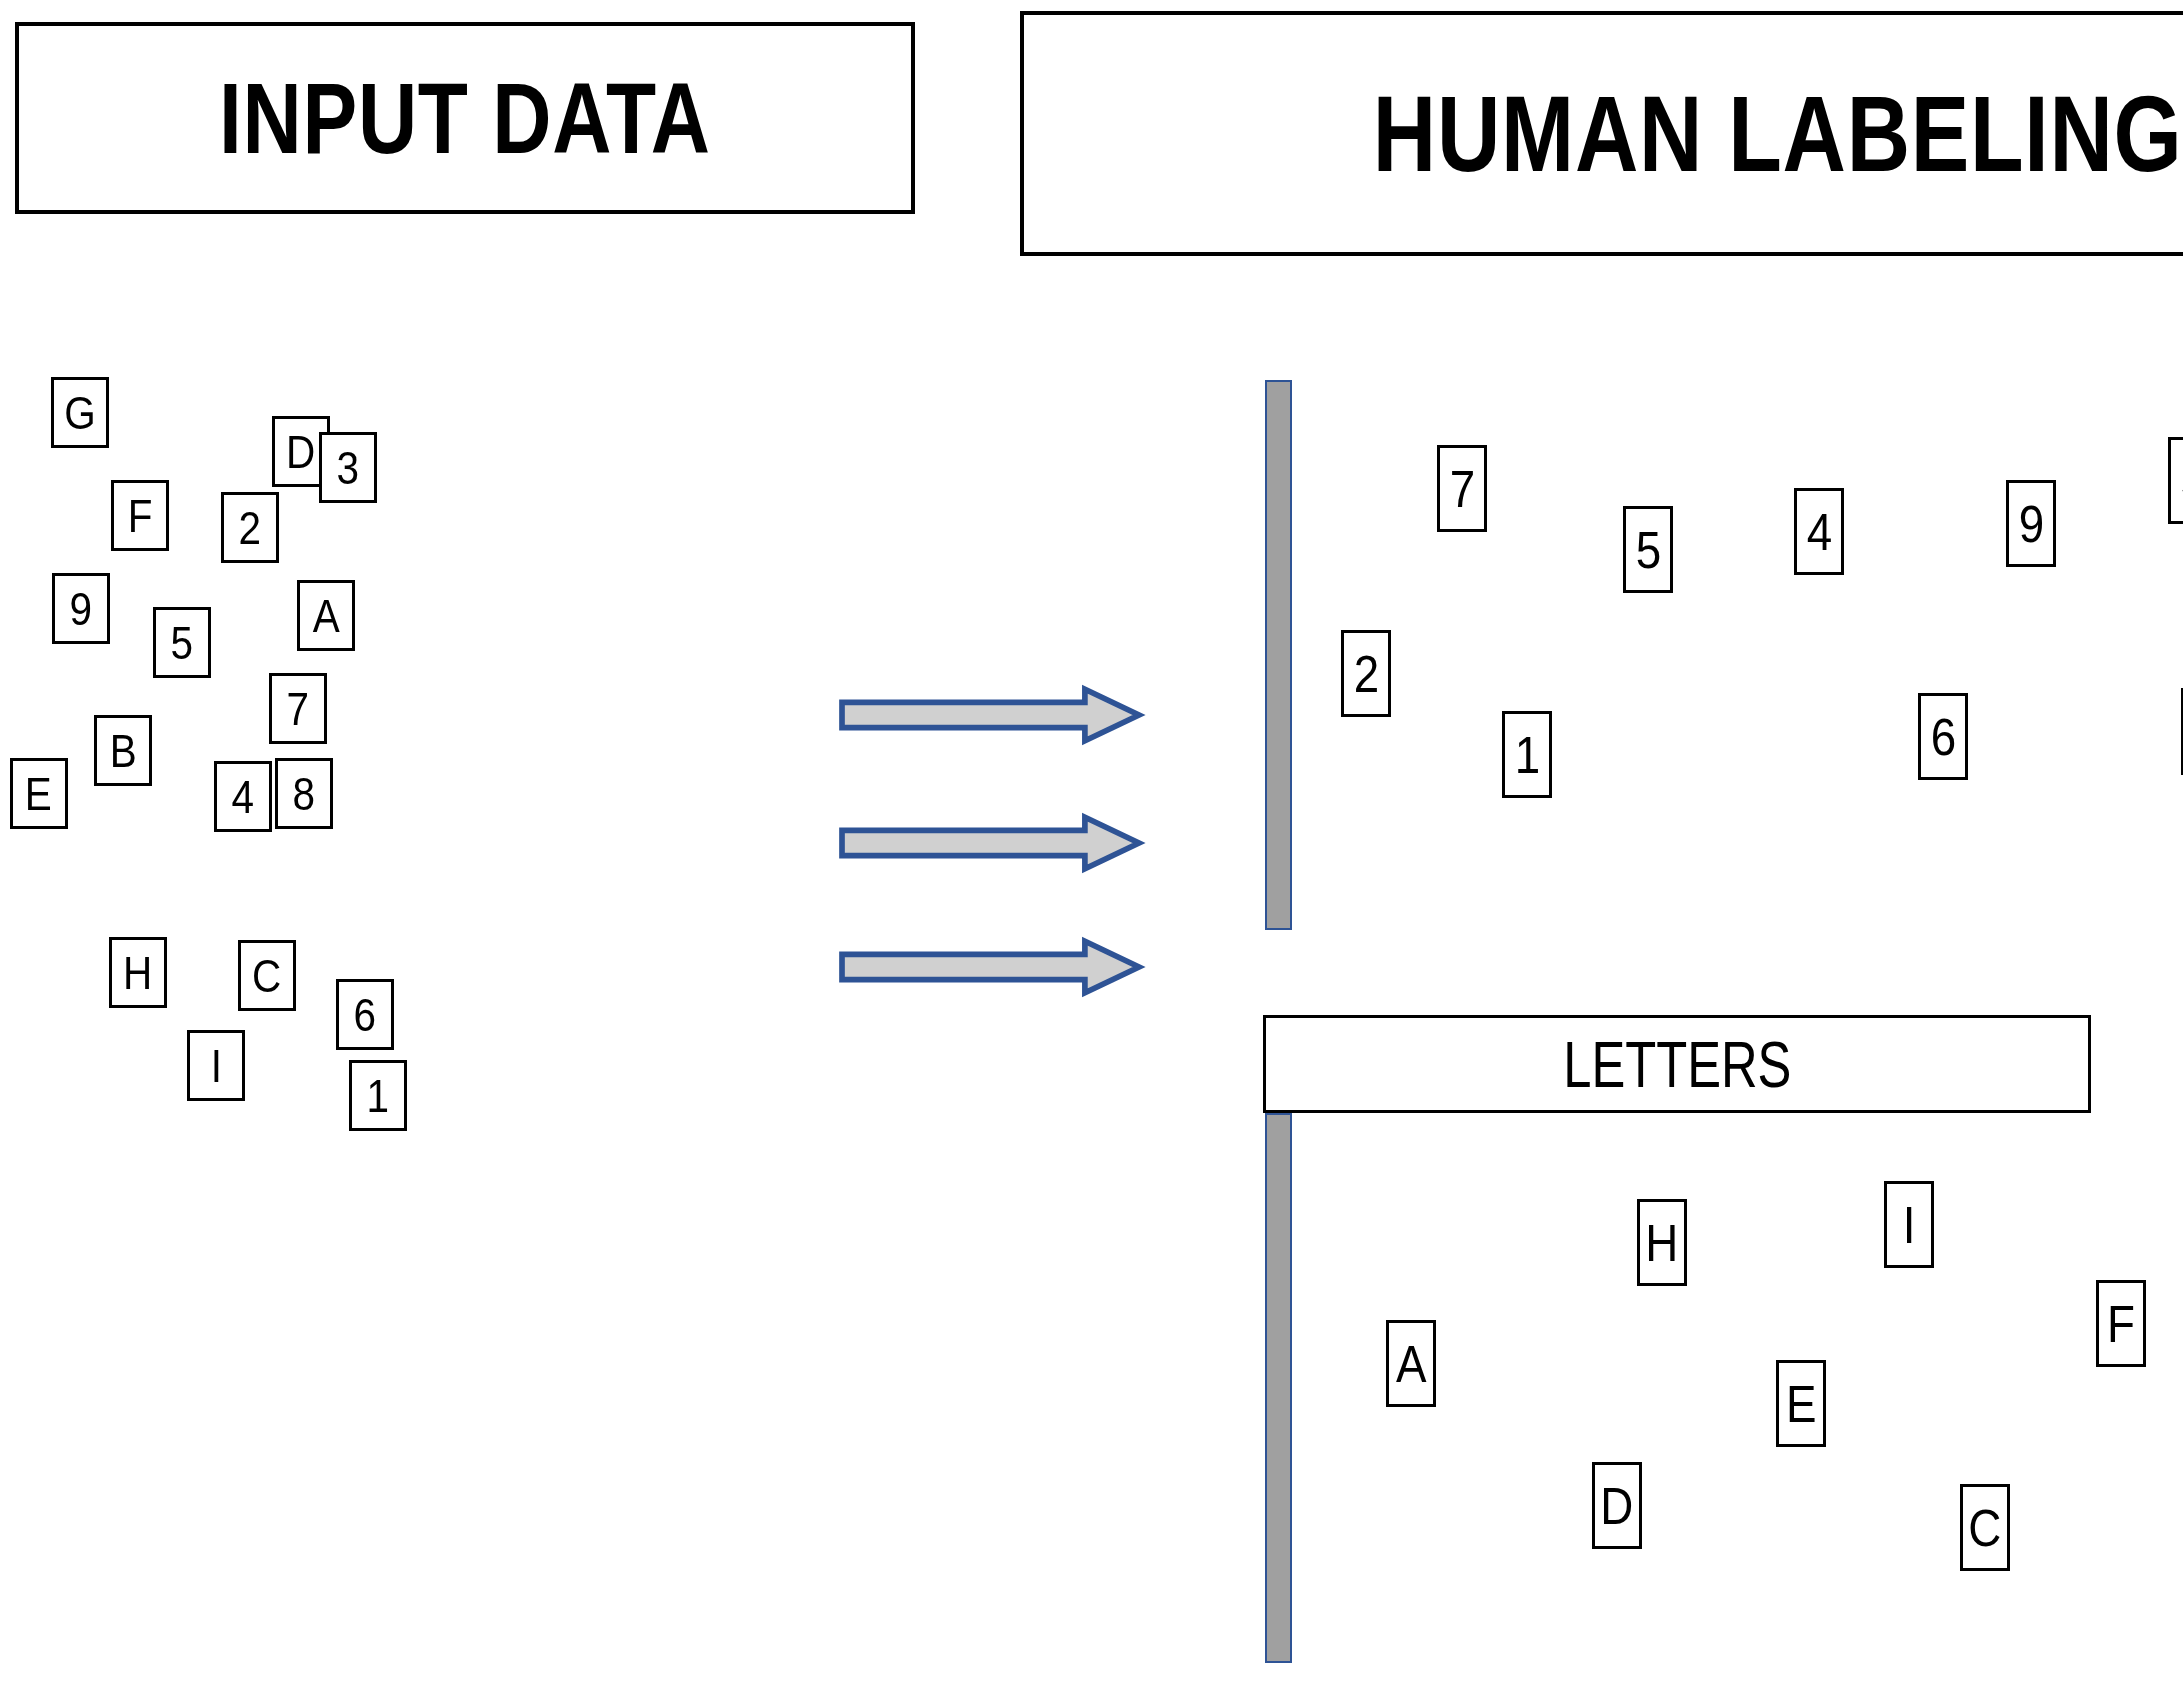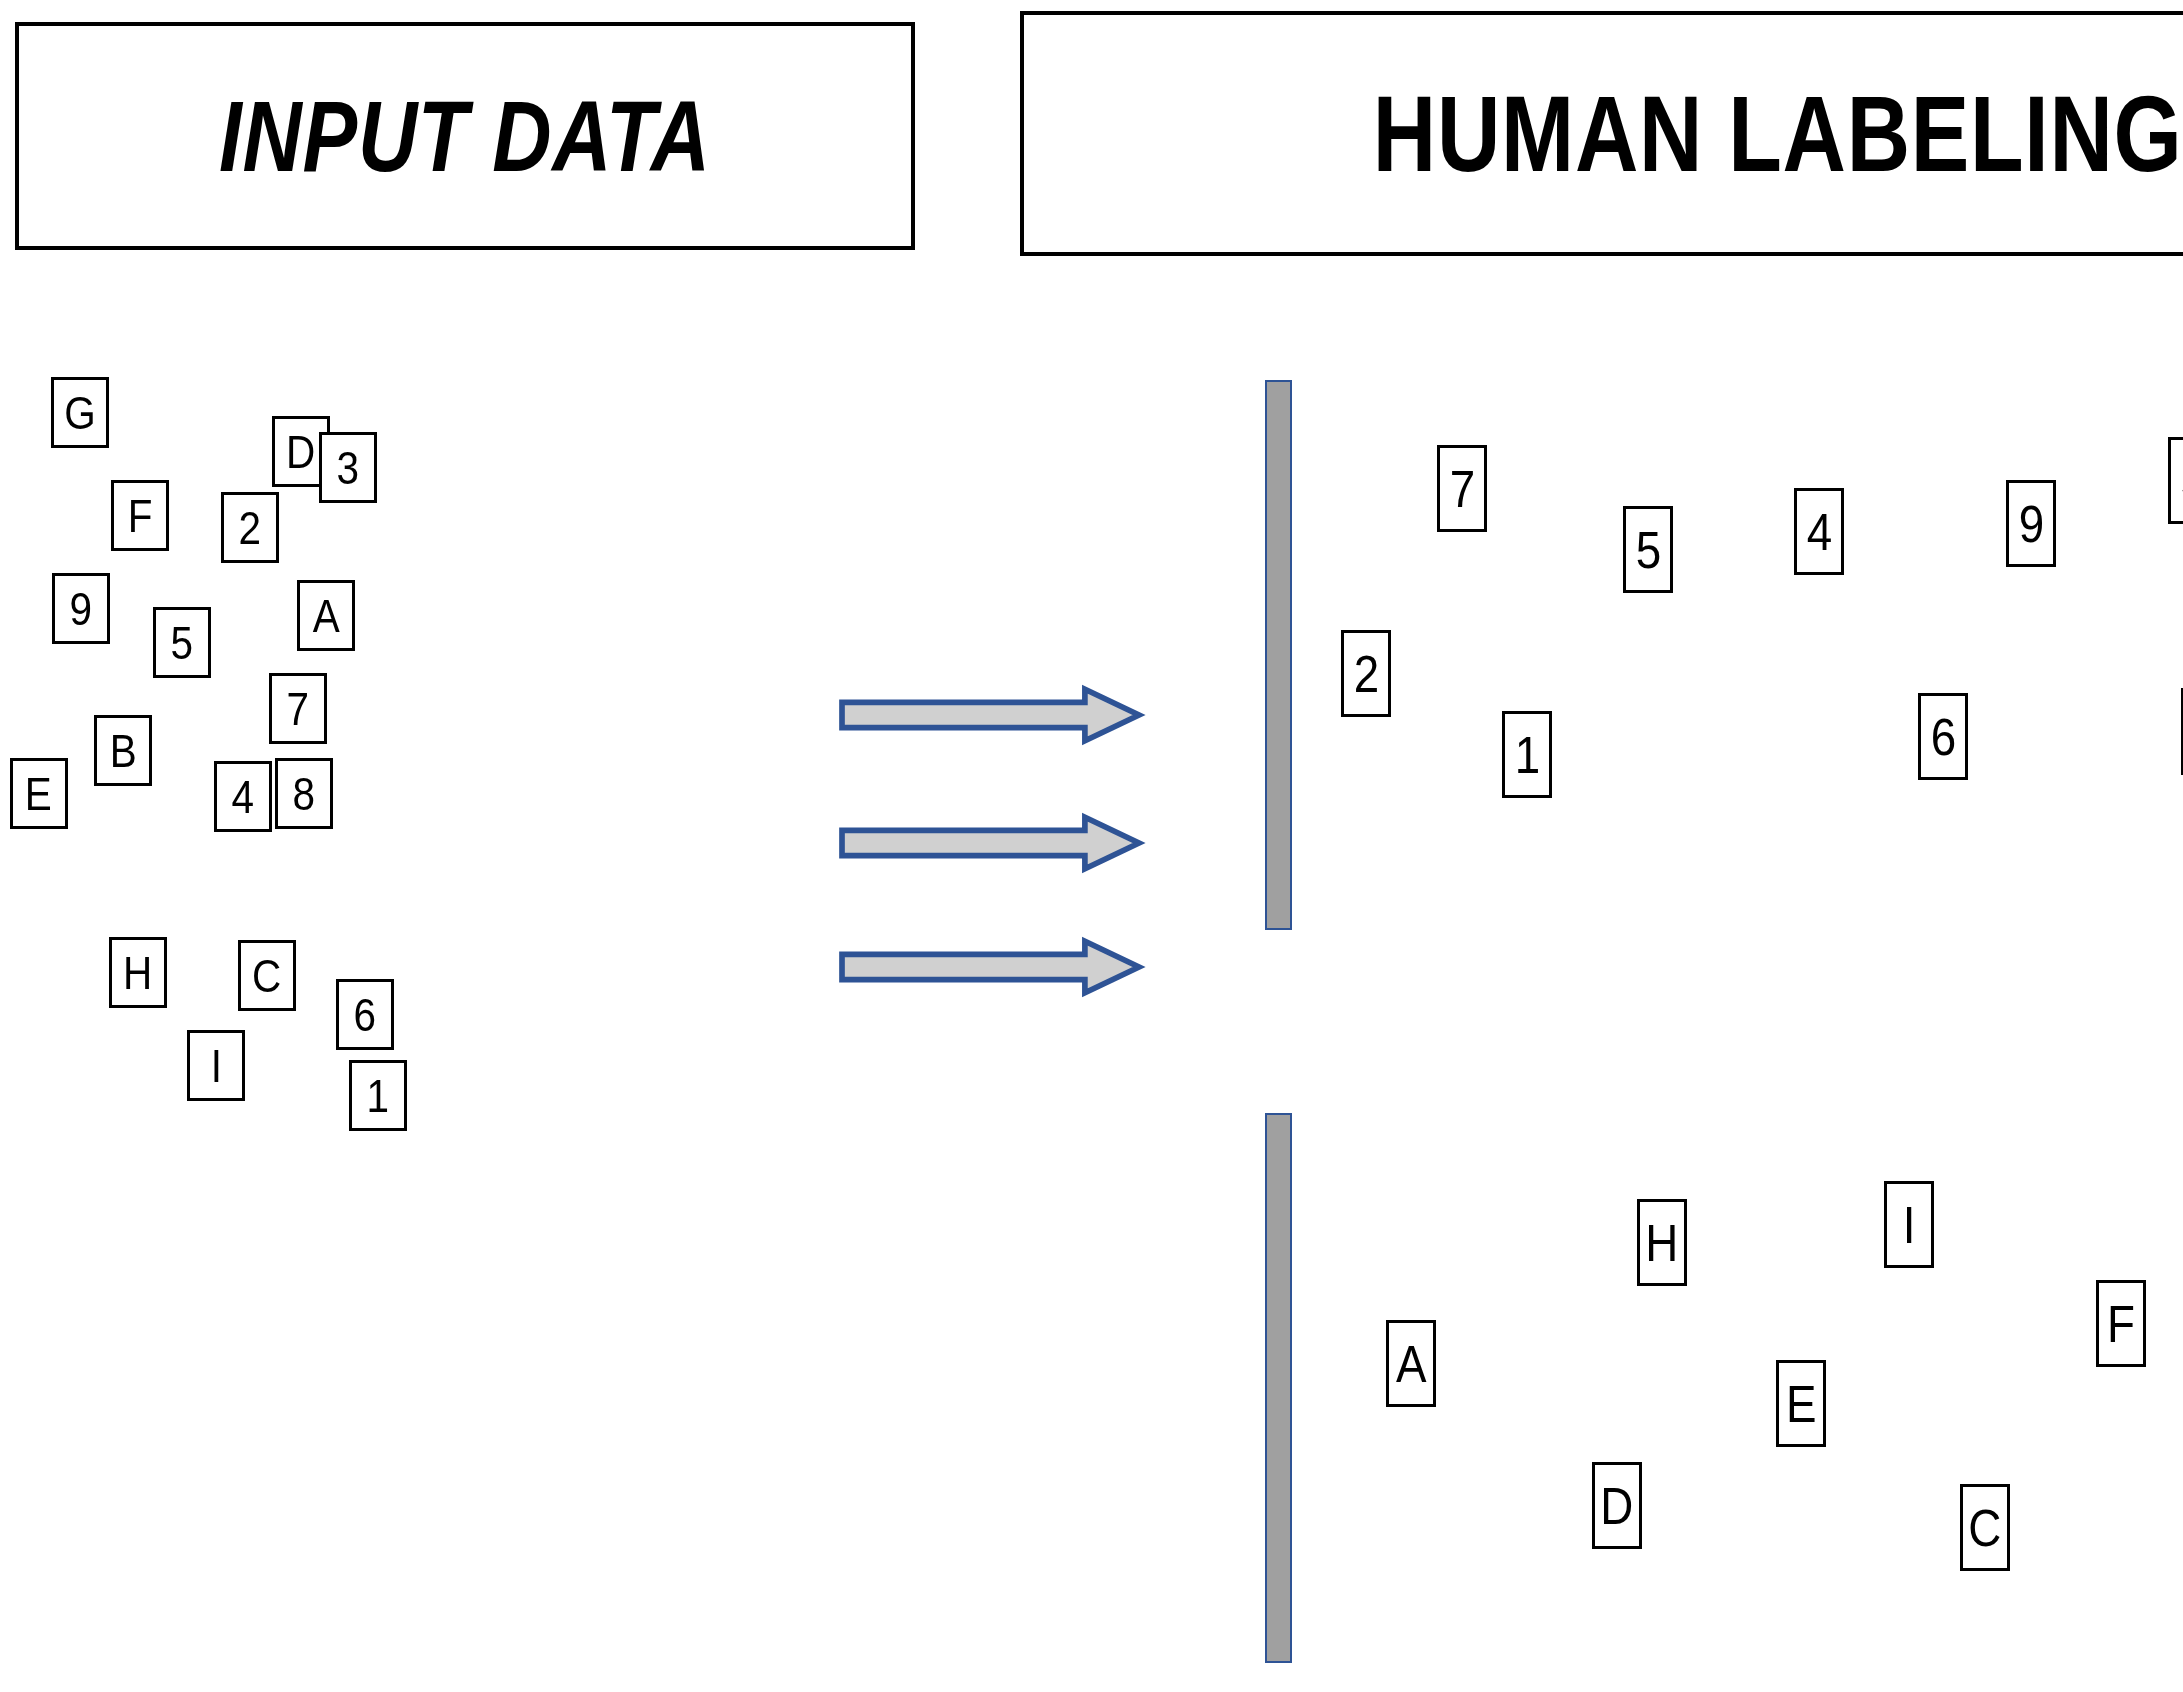--- a/index.html
+++ b/index.html
@@ -56,21 +56,21 @@
   }
 
   
   .arrow{overflow:visible;}
 </style>
 </head>
 <body>
 
 <div id="stage">
 
-  <div class="abs banner" style="left:15.3px;top:22px;width:900px;height:228px;font-style:italic;">
+  <div class="abs banner" style="left:15.3px;top:22px;width:900px;height:192px;">
     <span style="font-size:100px;">INPUT DATA</span>
   </div>
 
   <div class="abs banner" style="left:1020px;top:11px;width:1515px;height:245px;">
     <span style="font-size:107px;">HUMAN LABELING</span>
   </div>
 
   <div id="input-tiles">
       <div class="abs tile" style="left: 51px; top: 377px; width: 58px; height: 71px;">
         <span style="font-size: 46px;">G</span>
@@ -162,20 +162,23 @@
       </div>
       <div class="abs tile" style="left: 1918px; top: 693px; width: 50px; height: 87px;">
         <span style="font-size: 52px;">6</span>
       </div>
       <div class="abs tile" style="left: 2181px; top: 688px; width: 50px; height: 87px;"></div>
       <div class="abs tile" style="left: 1502px; top: 711px; width: 50px; height: 87px;">
         <span style="font-size: 52px;">1</span>
       </div>
     </div>
 
+  <div class="abs sec-header" style="left:1263px;top:1015px;width:828px;height:98px;">
+    <span style="font-size:65px;">LETTERS</span>
+  </div>
   <div class="abs gbar" style="left:1265px;top:1113px;width:27px;height:550px;"></div>
   <div id="letters-tiles">
       <div class="abs tile" style="left: 1637px; top: 1199px; width: 50px; height: 87px;">
         <span style="font-size: 52px;">H</span>
       </div>
       <div class="abs tile" style="left: 1884px; top: 1181px; width: 50px; height: 87px;">
         <span style="font-size: 52px;">I</span>
       </div>
       <div class="abs tile" style="left: 2096px; top: 1280px; width: 50px; height: 87px;">
         <span style="font-size: 52px;">F</span>

